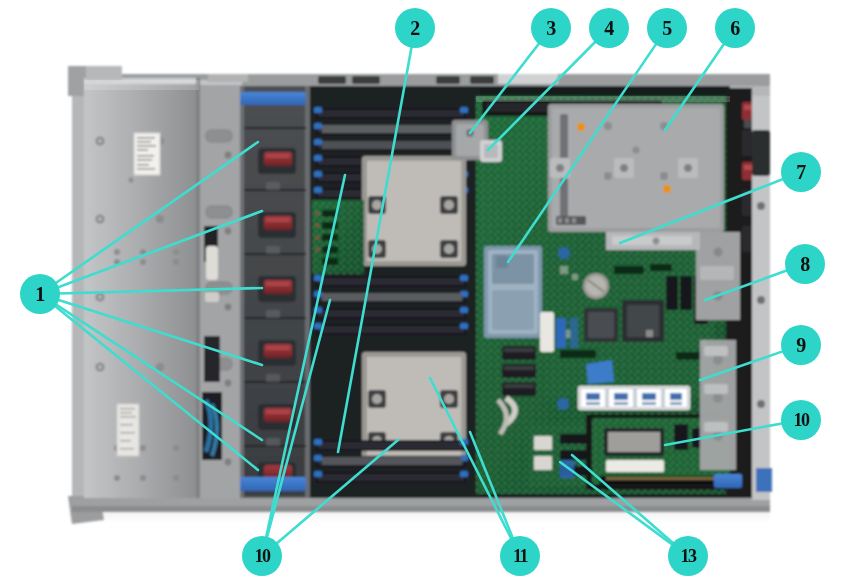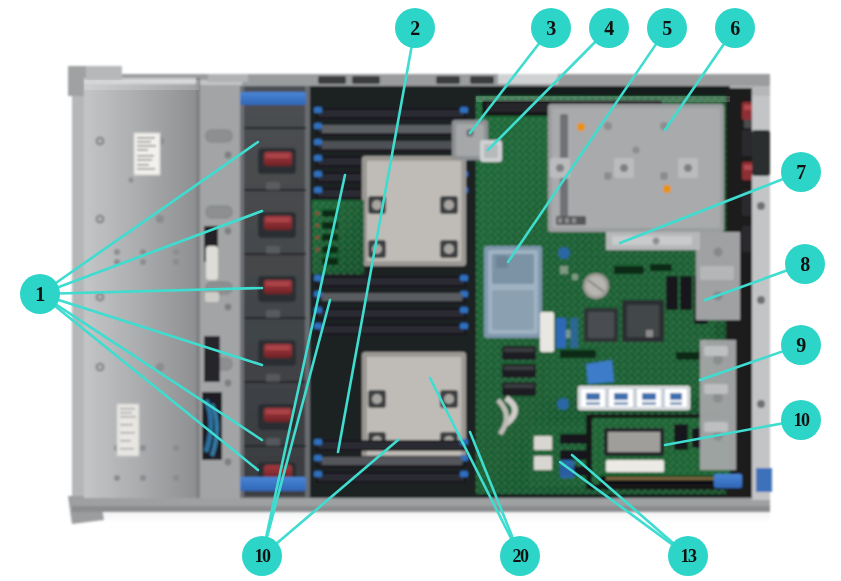--- a/index.html
+++ b/index.html
@@ -636,15 +636,15 @@
     <div class="callout-label" style="left: 415px; top: 28px; background: rgb(45, 212, 200); color: rgb(17, 17, 17);">2</div>
     <div class="callout-label" style="left: 551px; top: 28px; background: rgb(45, 212, 200); color: rgb(17, 17, 17);">3</div>
     <div class="callout-label" style="left: 609px; top: 28px; background: rgb(45, 212, 200); color: rgb(17, 17, 17);">4</div>
     <div class="callout-label" style="left: 667px; top: 28px; background: rgb(45, 212, 200); color: rgb(17, 17, 17);">5</div>
     <div class="callout-label" style="left: 735px; top: 28px; background: rgb(45, 212, 200); color: rgb(17, 17, 17);">6</div>
     <div class="callout-label" style="left: 801px; top: 172px; background: rgb(45, 212, 200); color: rgb(17, 17, 17);">7</div>
     <div class="callout-label" style="left: 805px; top: 264px; background: rgb(45, 212, 200); color: rgb(17, 17, 17);">8</div>
     <div class="callout-label" style="left: 801px; top: 345px; background: rgb(45, 212, 200); color: rgb(17, 17, 17);">9</div>
     <div class="callout-label wide" style="left: 801px; top: 420px; background: rgb(45, 212, 200); color: rgb(17, 17, 17);">10</div>
     <div class="callout-label wide" style="left: 688px; top: 556px; background: rgb(45, 212, 200); color: rgb(17, 17, 17);">13</div>
-    <div class="callout-label wide" style="left: 520px; top: 556px; background: rgb(45, 212, 200); color: rgb(17, 17, 17);">20</div>
+    <div class="callout-label wide" style="left: 520px; top: 556px; background: rgb(45, 212, 200); color: rgb(17, 17, 17);">11</div>
     <div class="callout-label wide" style="left: 262px; top: 556px; background: rgb(45, 212, 200); color: rgb(17, 17, 17);">10</div>
   </div>
 
 </body></html>

